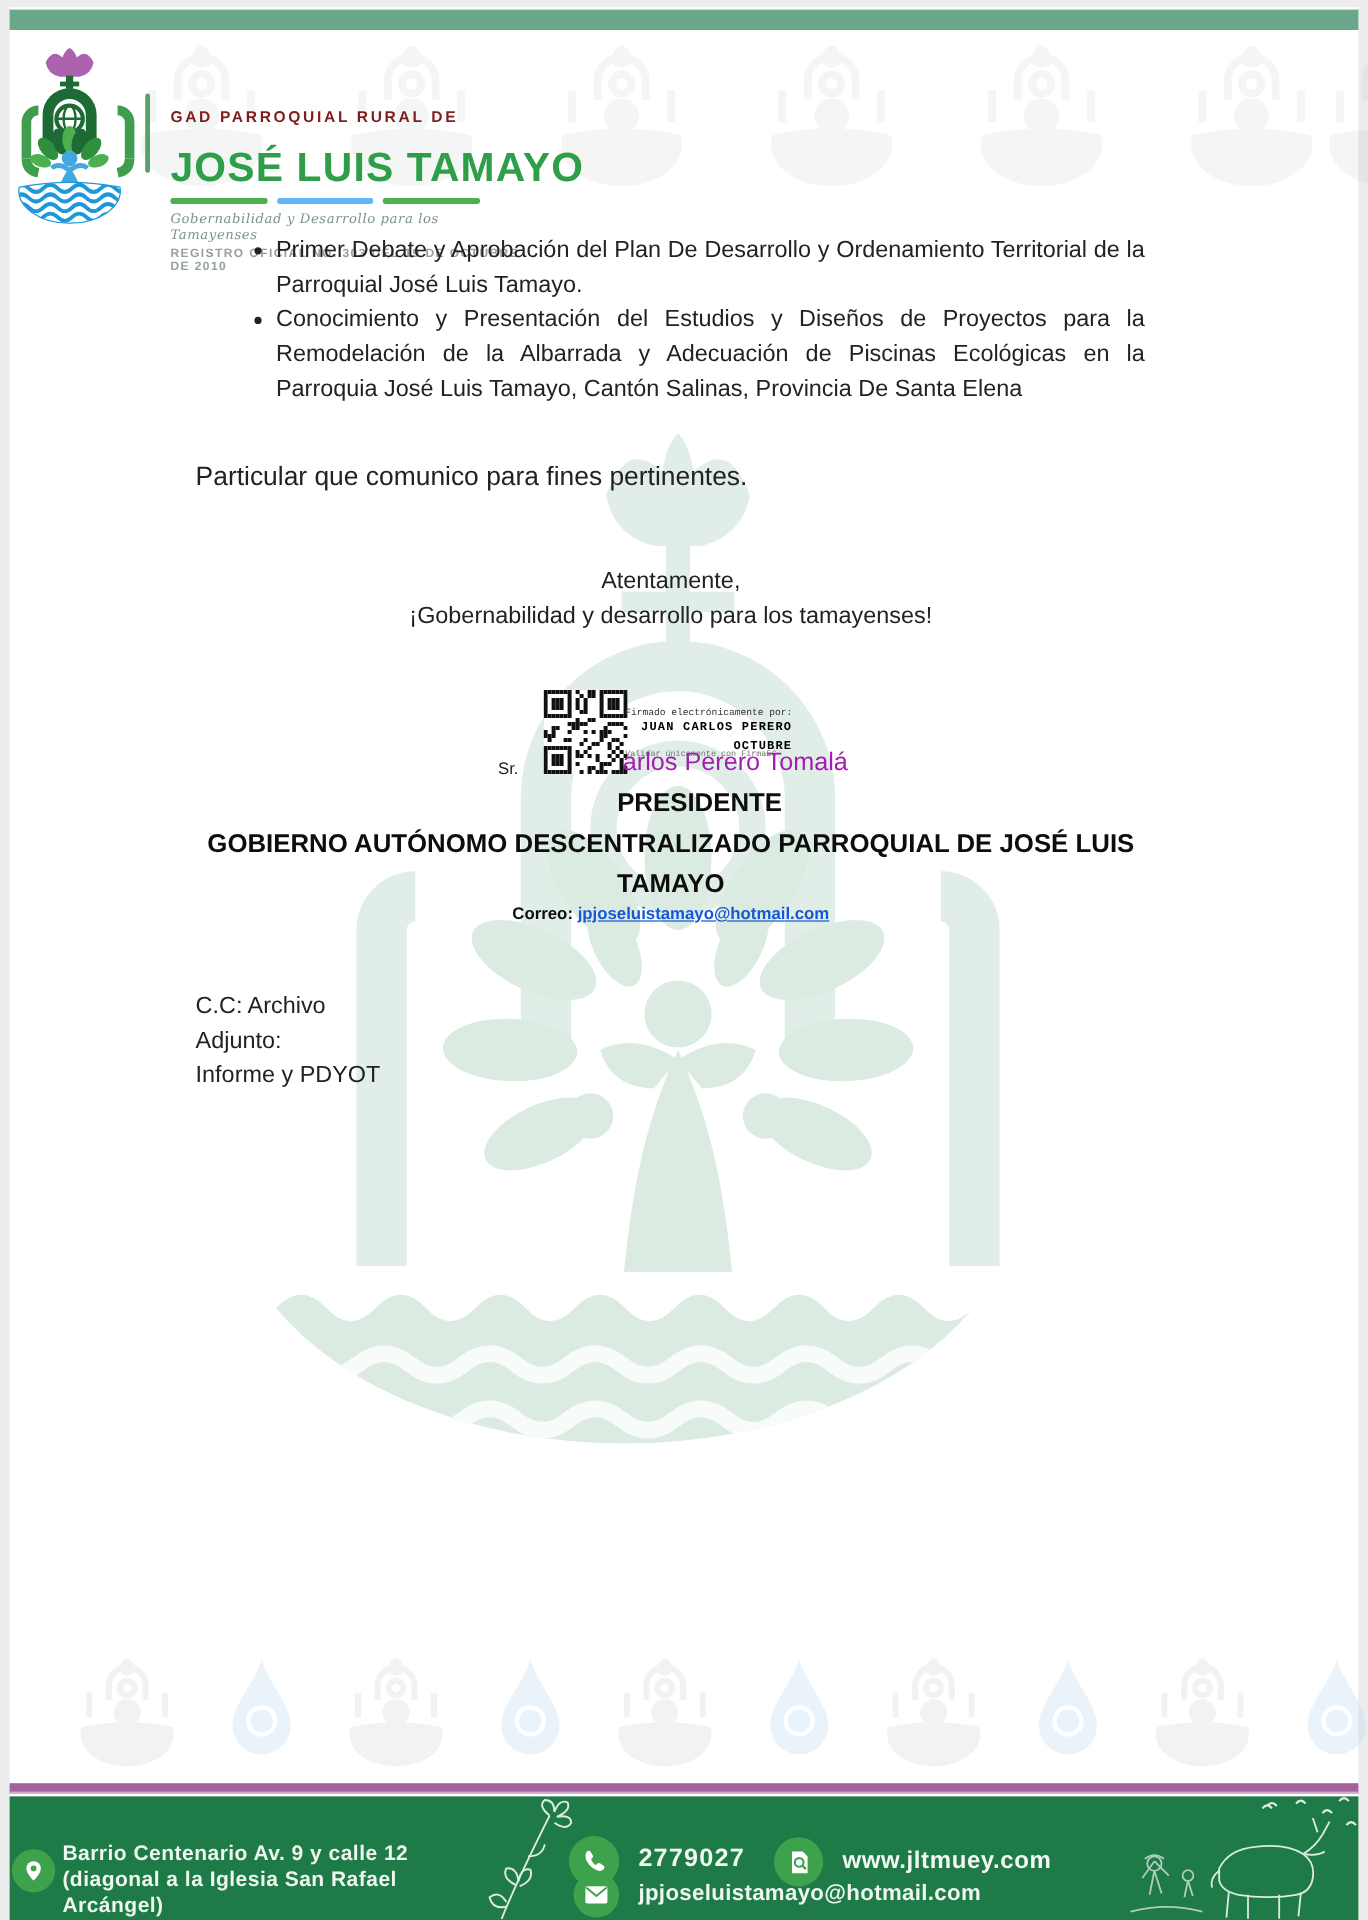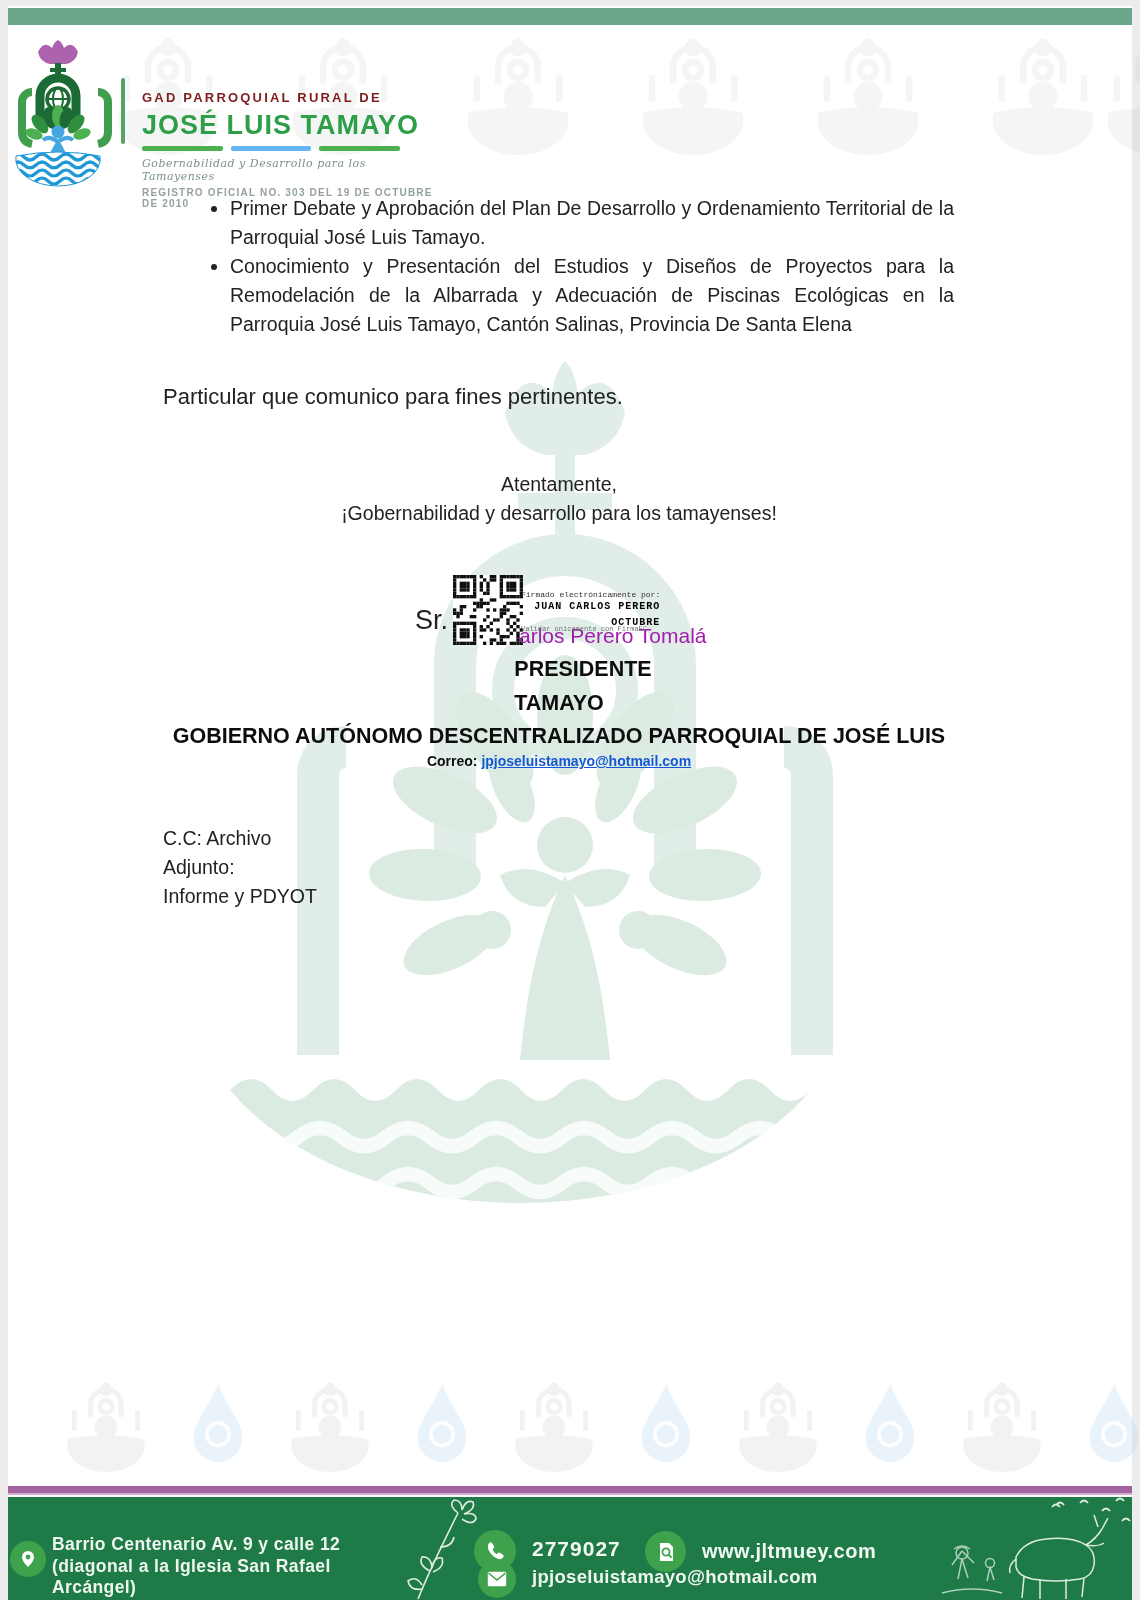--- a/index.html
+++ b/index.html
@@ -9,42 +9,42 @@
   .topbar{position:absolute;left:8px;top:8px;right:8px;height:17px;background:#6ba78a;}
 
   
   .faint{position:absolute;pointer-events:none;}
 
   
   .logo{position:absolute;left:6px;top:36px;width:118px;height:152px;}
   .hsep{position:absolute;left:121px;top:78px;width:4px;height:66px;background:#5aa06b;border-radius:2px;}
   .htext{position:absolute;left:142px;top:90px;width:300px;}
   .org1{font-size:13px;letter-spacing:2.2px;color:#7f1d1d;font-weight:700;}
-  .org2{font-size:27px;font-weight:700;color:#2f9e48;letter-spacing:1px;margin-top:5px;white-space:nowrap;}
+  .org2{font-size:34px;font-weight:700;color:#2f9e48;letter-spacing:1px;margin-top:16px;white-space:nowrap;}
   .bars{display:flex;gap:8px;margin-top:5px;width:258px;}
   .bars i{height:5px;flex:1;border-radius:2px;}
   .bar-g{background:#4caf50;} .bar-b{background:#64b5f6;}
   .tagline{font-family:"DejaVu Serif",serif;font-style:italic;font-size:11px;color:#7d9284;margin-top:6px;letter-spacing:.5px;}
   .registry{font-size:10px;color:#94a29a;letter-spacing:1.2px;margin-top:4px;font-weight:700;}
 
   
   .bullets{position:absolute;left:196px;top:194px;width:758px;}
   .bullets ul{margin:0;padding-left:34px;}
   .bullets li{font-size:19.5px;line-height:29px;text-align:justify;color:#222;}
   .para{position:absolute;left:163px;top:384px;width:700px;font-size:22px;color:#222;}
   .center-block{position:absolute;left:8px;right:30px;text-align:center;}
   .atent{top:470px;font-size:19.5px;line-height:29px;color:#222;}
   .sig-title{top:657px;font-size:21.5px;font-weight:700;color:#0d0d0d;padding-left:48px;}
   .sig-org{top:687px;font-size:21.5px;font-weight:700;line-height:33px;color:#0d0d0d;}
   .correo{top:753px;font-size:14px;font-weight:700;color:#0d0d0d;}
   .link{color:#1558d6;text-decoration:underline;cursor:pointer;}
 
   
   .sig{position:absolute;left:415px;top:573px;width:420px;height:77px;}
-  .sig-sr{position:absolute;left:0;bottom:14px;font-size:27px;color:#222;}
+  .sig-sr{position:absolute;left:0;bottom:2px;font-size:14px;color:#222;}
   .qr{position:absolute;left:38px;top:2px;width:70px;height:70px;}
   .stamp{position:absolute;left:106px;top:17px;font-family:"Liberation Mono","DejaVu Sans Mono",monospace;white-space:nowrap;text-align:right;}
   .stamp-label{font-size:8px;color:#333;}
   .stamp-name{font-size:10px;font-weight:700;letter-spacing:1px;color:#000;line-height:16px;}
   .sig-valid{position:absolute;left:106px;bottom:17px;font-size:7px;color:#666;
              font-family:"Liberation Mono","DejaVu Sans Mono",monospace;opacity:.9;z-index:3;white-space:nowrap;}
   .sig-rest{position:absolute;left:104px;bottom:2px;font-size:21px;color:#a21caf;white-space:nowrap;}
 
   .cc{position:absolute;left:163px;top:824px;font-size:19.5px;line-height:29px;color:#222;}
 
@@ -460,22 +460,22 @@
     <div class="stamp-label">Firmado electrónicamente por:</div>
     <div class="stamp-name">JUAN CARLOS PERERO</div>
     <div class="stamp-name">OCTUBRE</div>
   </div>
   <div class="sig-valid">Validar únicamente con FirmaEC</div>
   <span class="sig-rest">arlos Perero Tomalá</span>
 </div>
 
 <div class="center-block sig-title">PRESIDENTE</div>
 <div class="center-block sig-org">
+  <div>GOBIERNO AUTÓNOMO DESCENTRALIZADO PARROQUIAL DE JOSÉ LUIS</div>
   <div>TAMAYO</div>
-  <div>GOBIERNO AUTÓNOMO DESCENTRALIZADO PARROQUIAL DE JOSÉ LUIS</div>
 </div>
 <div class="center-block correo">
   <span>Correo:</span>
   <span class="link">jpjoseluistamayo@hotmail.com</span>
 </div>
 
 <div class="cc">
   <div>C.C: Archivo</div>
   <div>Adjunto:</div>
   <div>Informe y PDYOT</div>

